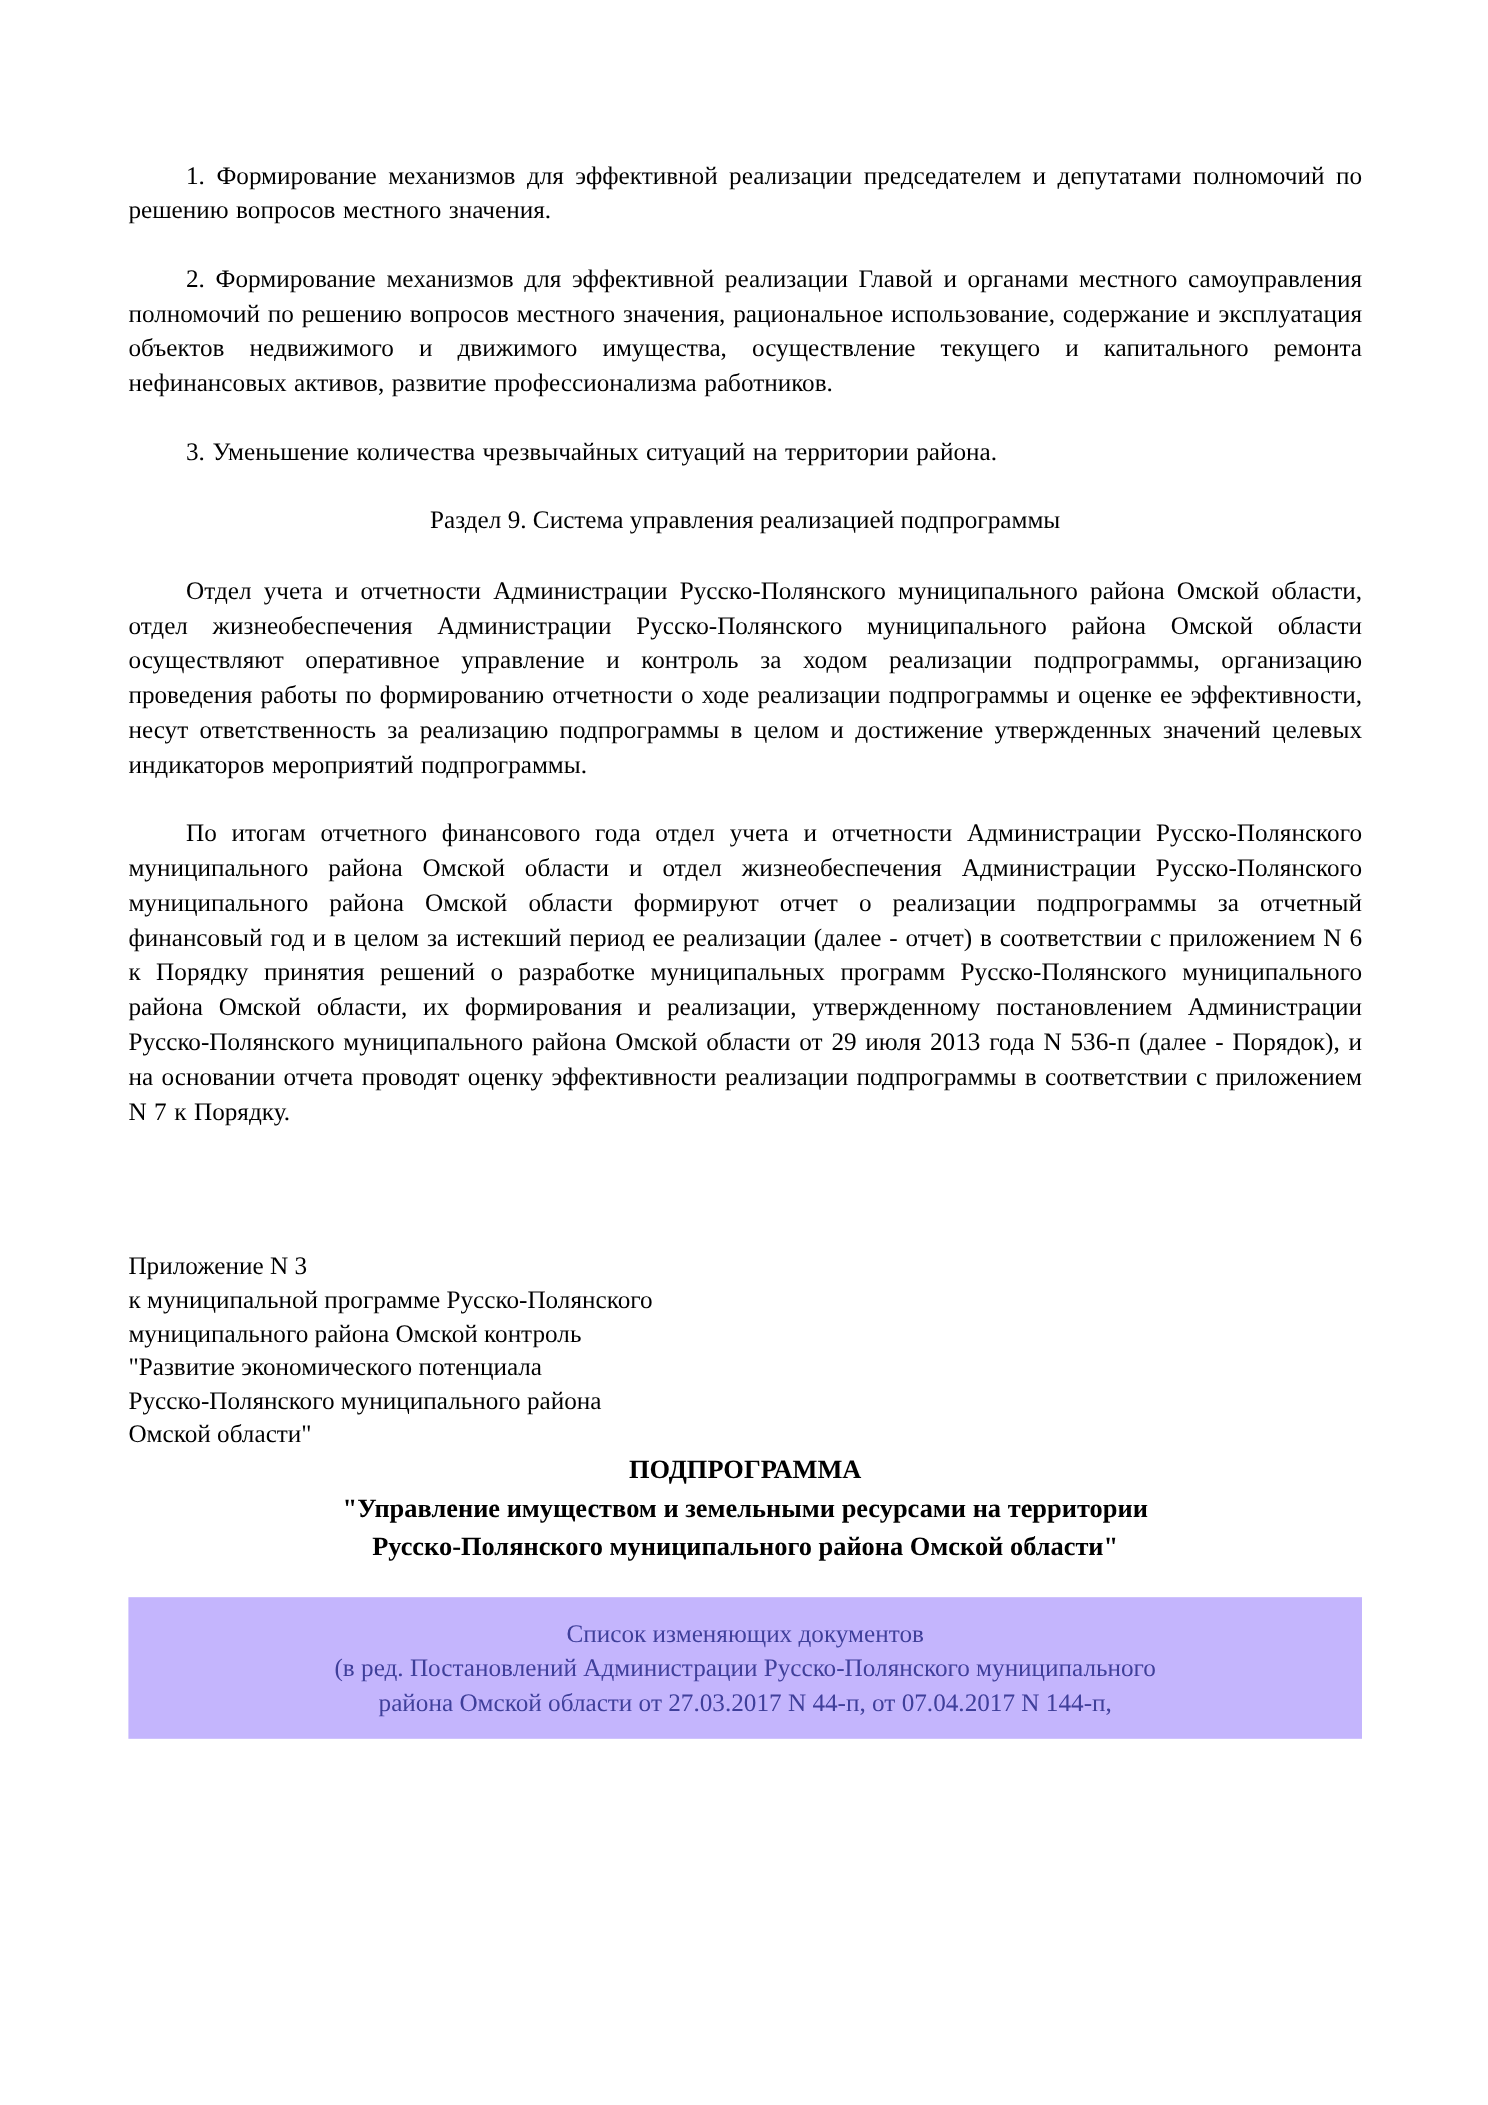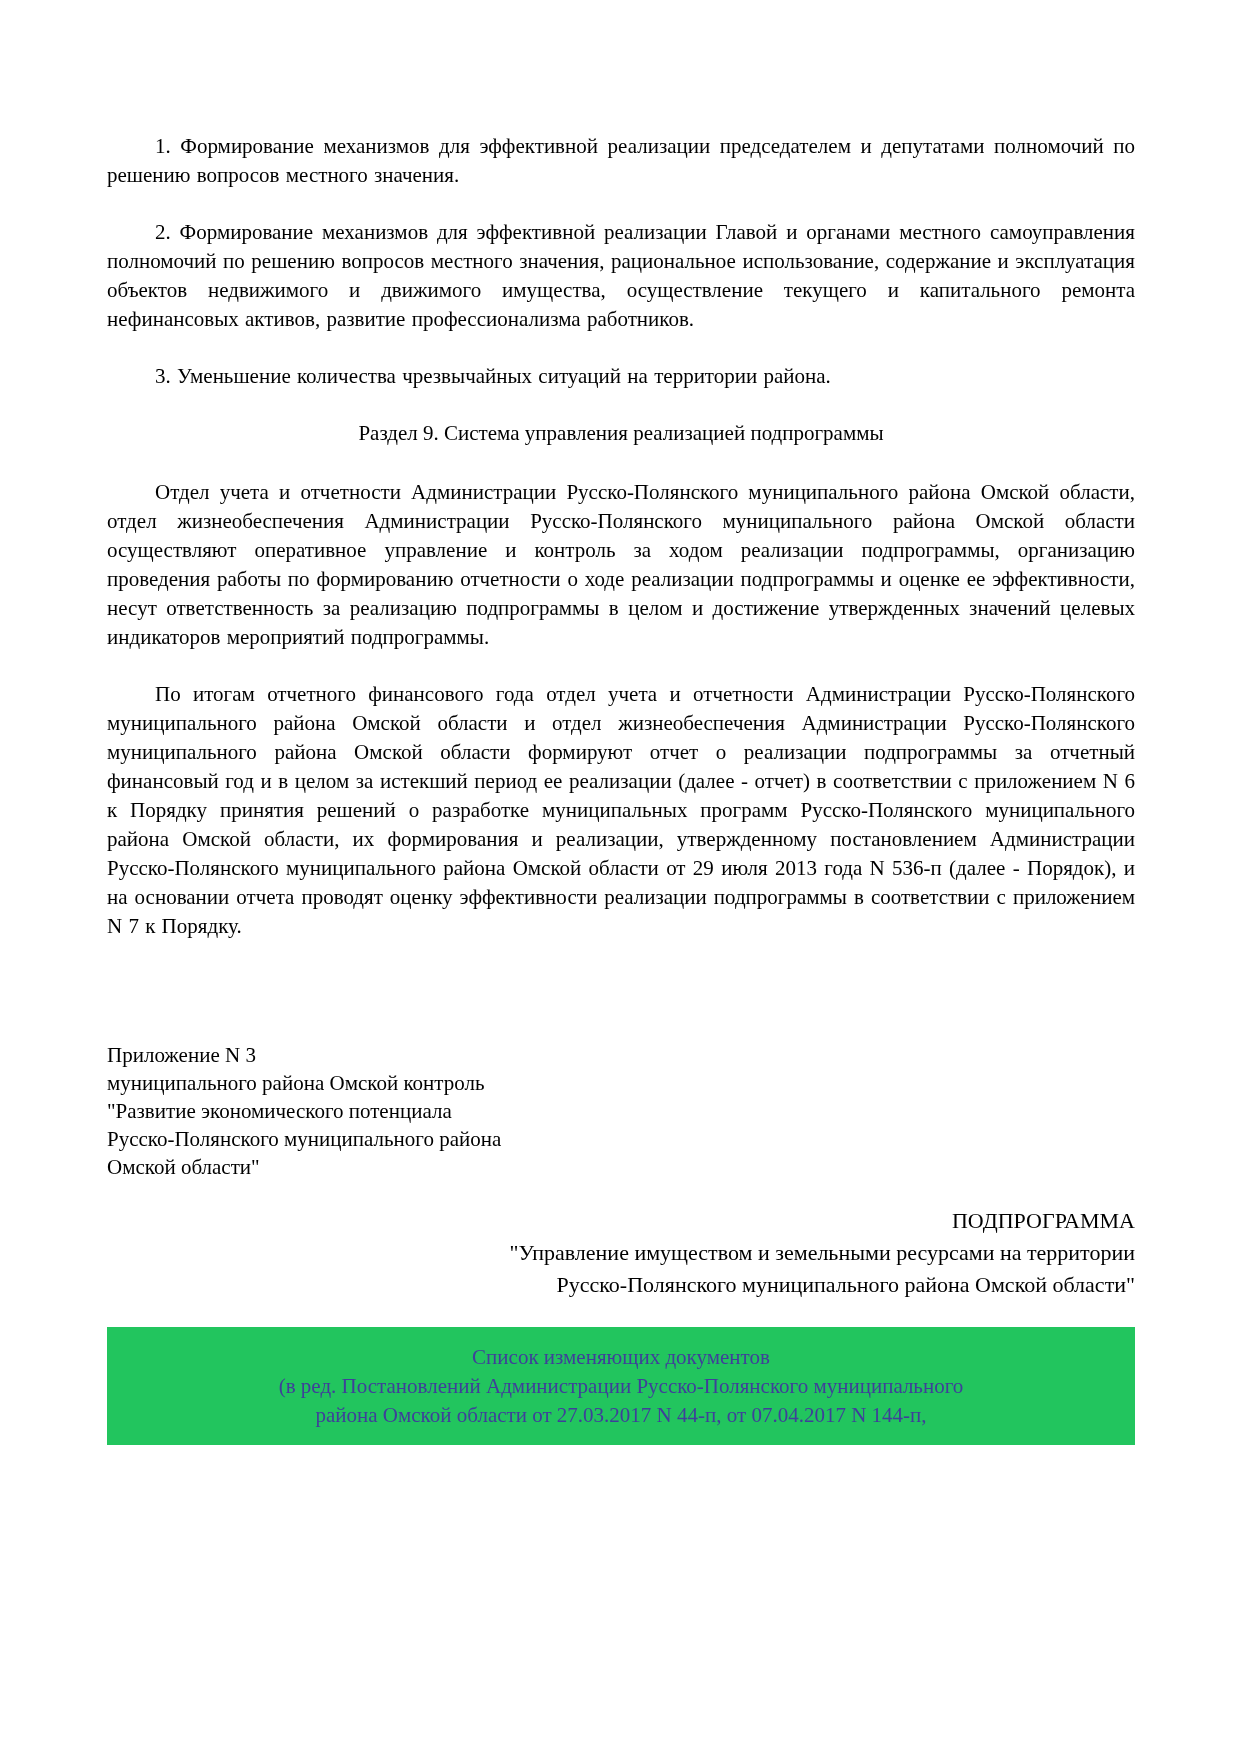--- a/index.html
+++ b/index.html
@@ -36,29 +36,28 @@
     margin: 14px 0 30px 0;
   }
   .annex-block {
     margin-top: 100px;
     text-align: left;
     padding-right: 78px;
     font-size: 21px;
     line-height: 28px;
   }
   .subprogram-heading {
-    margin-top: 24px;
-    text-align: right;
-    font-weight: normal;
+    text-align: center;
+    font-weight: bold;
     font-size: 22px;
     line-height: 32px;
   }
   .amendments-box {
     margin-top: 26px;
-    background: #22c55e;
+    background: #c4b5fd;
     color: #3f3f9a;
     text-align: center;
     font-size: 21px;
     line-height: 29px;
     padding: 16px 20px 15px 20px;
   }
 </style>
 </head>
 <body>
 
@@ -71,20 +70,21 @@
   <p class="body-par">3. Уменьшение количества чрезвычайных ситуаций на территории района.</p>
 
   <h2 class="section-heading">Раздел 9. Система управления реализацией подпрограммы</h2>
 
   <p class="body-par">Отдел учета и отчетности Администрации Русско-Полянского муниципального района Омской области, отдел жизнеобеспечения Администрации Русско-Полянского муниципального района Омской области осуществляют оперативное управление и контроль за ходом реализации подпрограммы, организацию проведения работы по формированию отчетности о ходе реализации подпрограммы и оценке ее эффективности, несут ответственность за реализацию подпрограммы в целом и достижение утвержденных значений целевых индикаторов мероприятий подпрограммы.</p>
 
   <p class="body-par">По итогам отчетного финансового года отдел учета и отчетности Администрации Русско-Полянского муниципального района Омской области и отдел жизнеобеспечения Администрации Русско-Полянского муниципального района Омской области формируют отчет о реализации подпрограммы за отчетный финансовый год и в целом за истекший период ее реализации (далее - отчет) в соответствии с приложением N 6 к Порядку принятия решений о разработке муниципальных программ Русско-Полянского муниципального района Омской области, их формирования и реализации, утвержденному постановлением Администрации Русско-Полянского муниципального района Омской области от 29 июля 2013 года N 536-п (далее - Порядок), и на основании отчета проводят оценку эффективности реализации подпрограммы в соответствии с приложением N 7 к Порядку.</p>
 
   <div class="annex-block">
     <div>Приложение N 3</div>
+    <div>к муниципальной программе Русско-Полянского</div>
     <div>муниципального района Омской контроль</div>
     <div>"Развитие экономического потенциала</div>
     <div>Русско-Полянского муниципального района</div>
     <div>Омской области"</div>
   </div>
 
   <div class="subprogram-heading">
     <div>ПОДПРОГРАММА</div>
     <div>"Управление имуществом и земельными ресурсами на территории</div>
     <div>Русско-Полянского муниципального района Омской области"</div>

